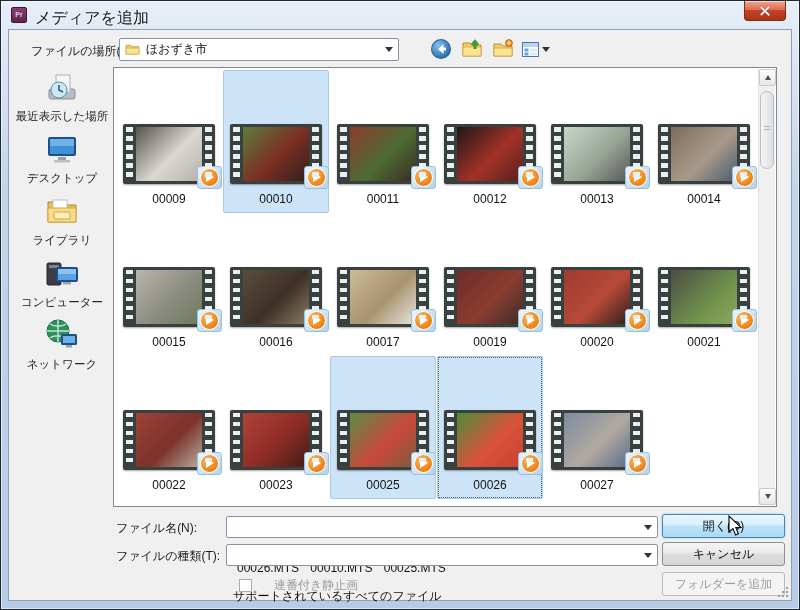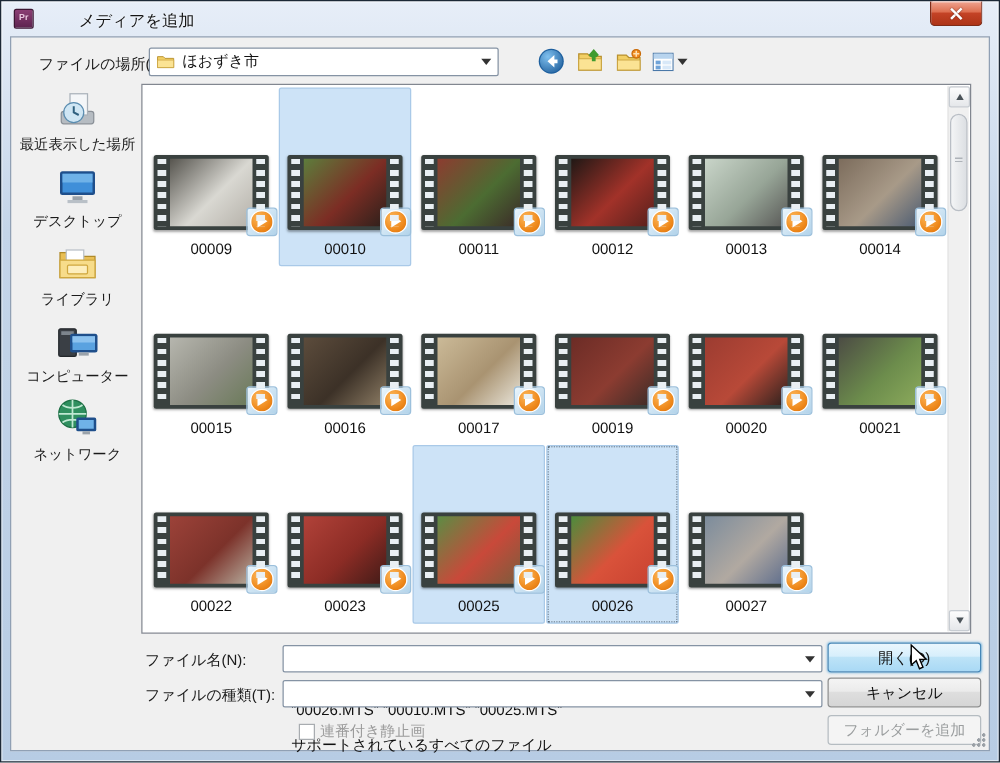--- a/index.html
+++ b/index.html
@@ -4,22 +4,22 @@
 <style>
   html,body{margin:0;padding:0;background:#fff;width:800px;height:610px;overflow:hidden;
     font-family:"Liberation Sans","DejaVu Sans",sans-serif;}
   *{box-sizing:border-box;}
   .window{position:absolute;inset:0;background:linear-gradient(#e7eef8,#c4d5e9 30%,#b7cce4);
     border:1px solid #1c2836;box-shadow:inset 0 0 0 1px rgba(255,255,255,.55);}
   .titlebar{position:absolute;left:0;top:0;right:0;height:29px;}
   .app-icon{position:absolute;left:10px;top:6px;width:16px;height:16px;border-radius:2px;
     background:linear-gradient(#8b3e74,#5e2450);border:1px solid #3d1633;color:#e8c7de;
     font-size:7px;line-height:14px;text-align:center;font-weight:bold;}
-  .title-text{position:absolute;left:34px;top:7px;font-size:13px;color:#141414;
-    text-shadow:0 0 3px rgba(255,255,255,.9);margin-left:28px;}
+  .title-text{position:absolute;left:34px;top:7px;font-size:16px;color:#141414;
+    text-shadow:0 0 3px rgba(255,255,255,.9);}
   .close-btn{position:absolute;right:13px;top:0;width:42px;height:20px;border:1px solid #7e2b17;border-top:none;
     border-radius:0 0 4px 4px;background:linear-gradient(#f0a592,#dd6f50 45%,#c44326 50%,#ad3417);
     box-shadow:inset 0 1px 0 rgba(255,255,255,.55);cursor:pointer;}
   .close-x{position:absolute;left:50%;top:50%;width:10px;height:10px;transform:translate(-50%,-50%);}
   .close-x::before,.close-x::after{content:"";position:absolute;left:4px;top:-1px;width:2.4px;height:12px;
     background:#fff;box-shadow:0 0 1px #5a1405;}
   .close-x::before{transform:rotate(45deg);} .close-x::after{transform:rotate(-45deg);}
   .dialog{position:absolute;left:7px;right:7px;top:28px;bottom:8px;background:#f0f0f0;
     border:1px solid #90a0b4;}
   
@@ -77,21 +77,21 @@
   .ft-label{position:absolute;font-size:12px;color:#1a1a1a;}
   .fn-combo{left:217px;top:486px;width:432px;height:22px;line-height:20px;}
   .ftype-combo{left:217px;top:514px;width:432px;height:22px;line-height:20px;padding-left:40px;}
   .fn-text{position:absolute;left:6px;right:18px;top:0;white-space:nowrap;overflow:hidden;margin-top:41px;}
   .btn{position:absolute;left:653px;width:123px;height:24px;border-radius:3px;font-size:12px;
     display:flex;align-items:center;justify-content:center;cursor:pointer;color:#111;}
   .btn.default{top:484px;border:1px solid #4587b8;background:linear-gradient(#eaf6fd,#d7effc 45%,#bde3f7 50%,#a9d9f5);
     box-shadow:0 0 2px #7ab8e0;}
   .btn.normal{top:512px;border:1px solid #8e8f8f;background:linear-gradient(#f4f4f4,#ebebeb 45%,#dedede 50%,#d5d5d5);}
   .btn.disabled{top:542px;border:1px solid #b5bcc1;background:#f4f4f4;color:#9b9e9f;cursor:default;}
-  .chk-row{position:absolute;left:230px;top:547px;display:flex;align-items:center;gap:4px;}
+  .chk-row{position:absolute;left:230px;top:547px;display:flex;align-items:center;gap:22px;}
   .chk-box{width:13px;height:13px;background:#fff;border:1px solid #a8acb0;}
   .chk-label{font-size:12px;color:#9b9b9b;}
   .grip{position:absolute;right:2px;bottom:2px;width:12px;height:12px;
     background:
       radial-gradient(circle at 10px 10px,#9aa0a6 1.2px,transparent 1.6px),
       radial-gradient(circle at 10px 6px,#9aa0a6 1.2px,transparent 1.6px),
       radial-gradient(circle at 6px 10px,#9aa0a6 1.2px,transparent 1.6px),
       radial-gradient(circle at 10px 2px,#9aa0a6 1.2px,transparent 1.6px),
       radial-gradient(circle at 6px 6px,#9aa0a6 1.2px,transparent 1.6px),
       radial-gradient(circle at 2px 10px,#9aa0a6 1.2px,transparent 1.6px);}

